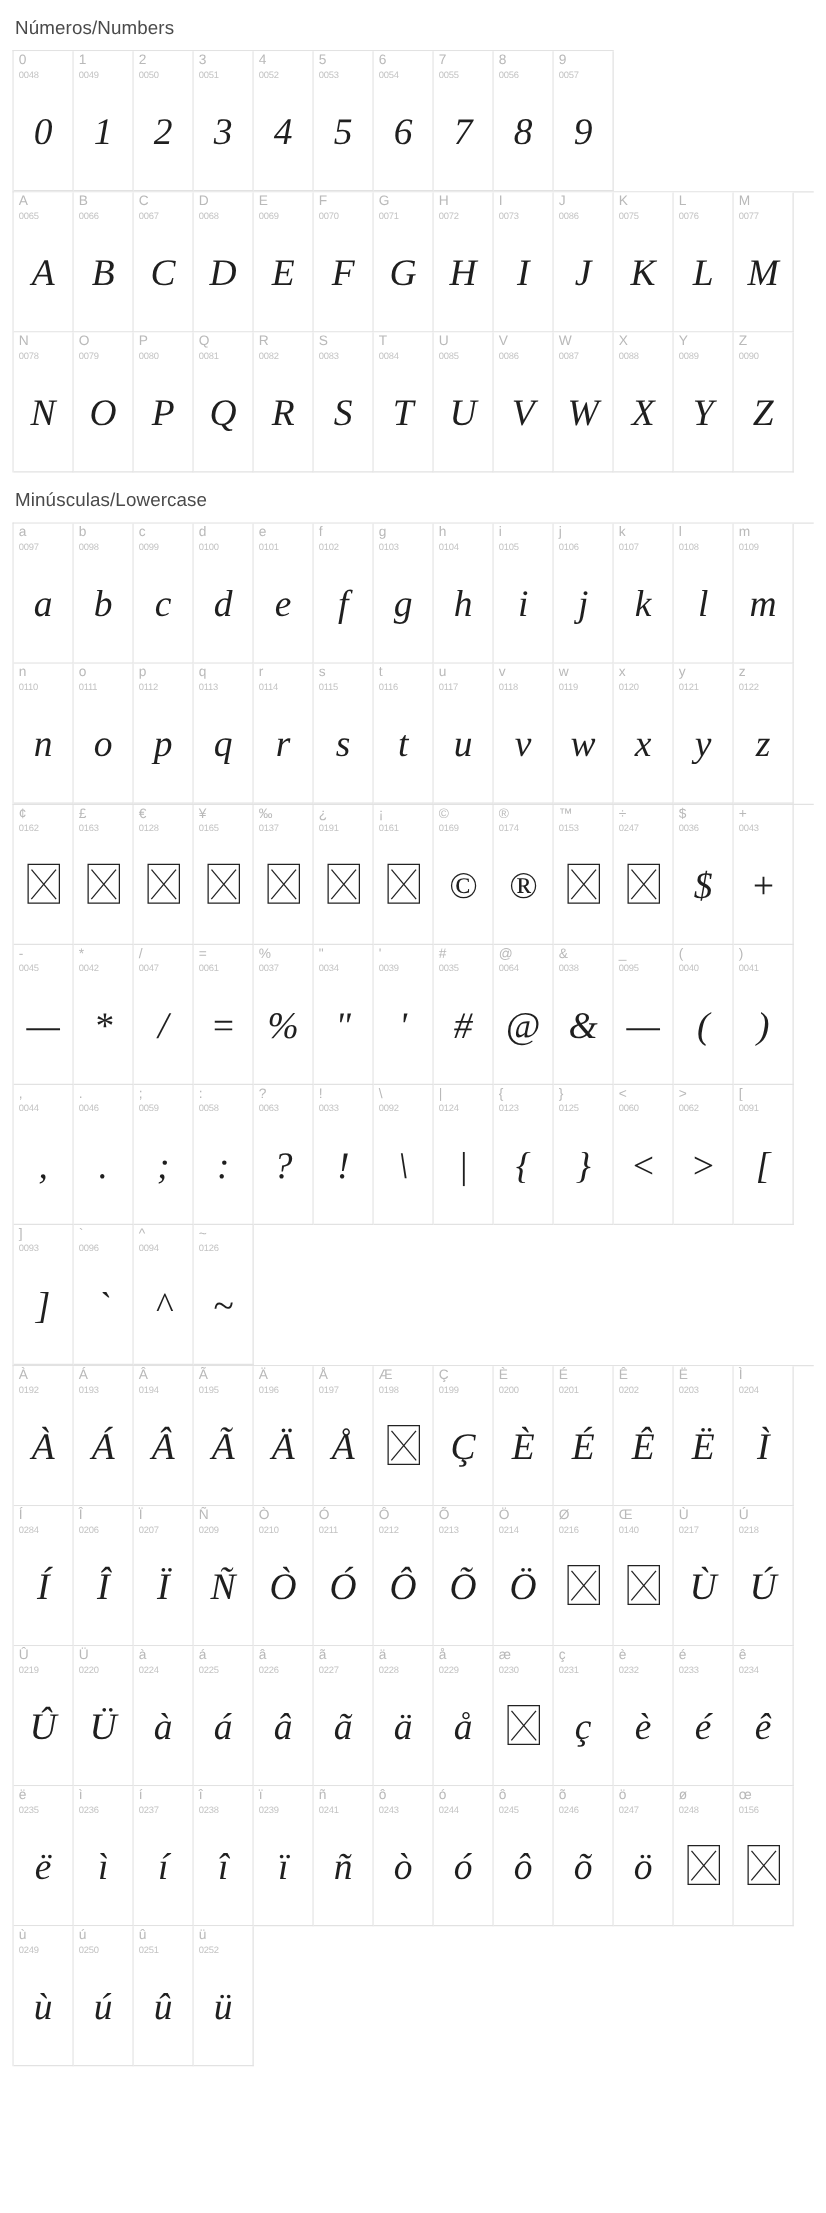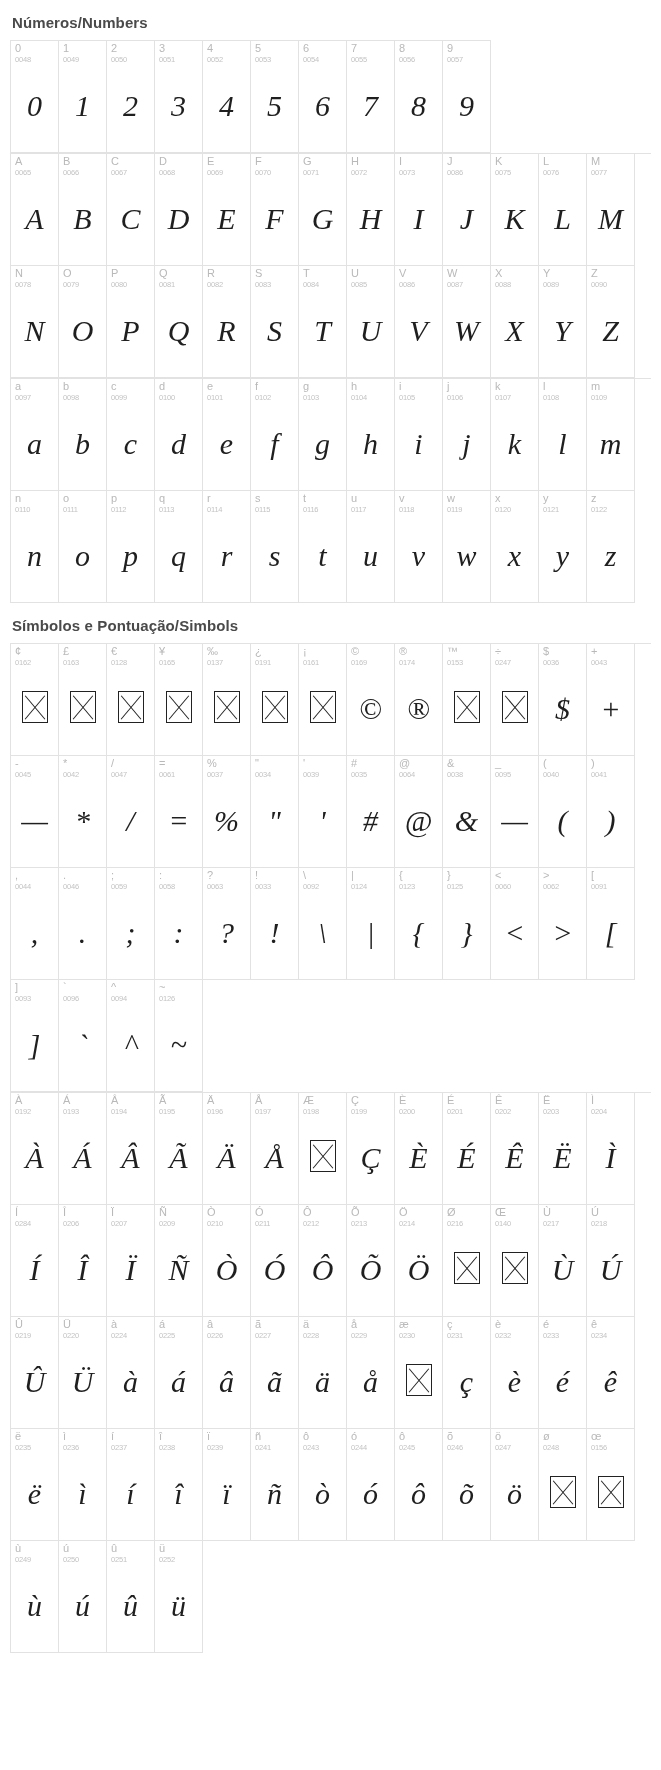--- a/index.html
+++ b/index.html
@@ -13,21 +13,21 @@
     color: #444;
   }
   .page {
     width: 661px;
     padding: 0 10px 20px 10px;
   }
   .section-title {
     font-size: 15px;
     color: #4a4a4a;
     margin: 14px 0 9px 2px;
-    font-weight: 700;
+    font-weight: 400;
     letter-spacing: 0.1px;
   }
   .glyph-grid {
     display: flex;
     flex-wrap: wrap;
     border-left: 1px solid #e2e2e2;
     border-top: 1px solid #e2e2e2;
     width: max-content;
     background: #fff;
   }
@@ -347,20 +347,21 @@
         <div class="big">Y</div>
       </div>
       <div class="cell">
         <div class="hdr">
           <span class="ch">Z</span>
           <span class="code">0090</span>
         </div>
         <div class="big">Z</div>
       </div>
     </div>
+    <div class="section-title">Minúsculas/Lowercase</div>
     <div class="glyph-grid full">
       <div class="cell">
         <div class="hdr">
           <span class="ch">a</span>
           <span class="code">0097</span>
         </div>
         <div class="big">a</div>
       </div>
       <div class="cell">
         <div class="hdr">
@@ -531,21 +532,20 @@
         <div class="big">y</div>
       </div>
       <div class="cell">
         <div class="hdr">
           <span class="ch">z</span>
           <span class="code">0122</span>
         </div>
         <div class="big">z</div>
       </div>
     </div>
-    <div class="section-title">Símbolos e Pontuação/Simbols</div>
     <div class="glyph-grid full">
       <div class="cell">
         <div class="hdr">
           <span class="ch">¢</span>
           <span class="code">0162</span>
         </div>
         <div class="big">
           <div class="missing"></div>
         </div>
       </div>

